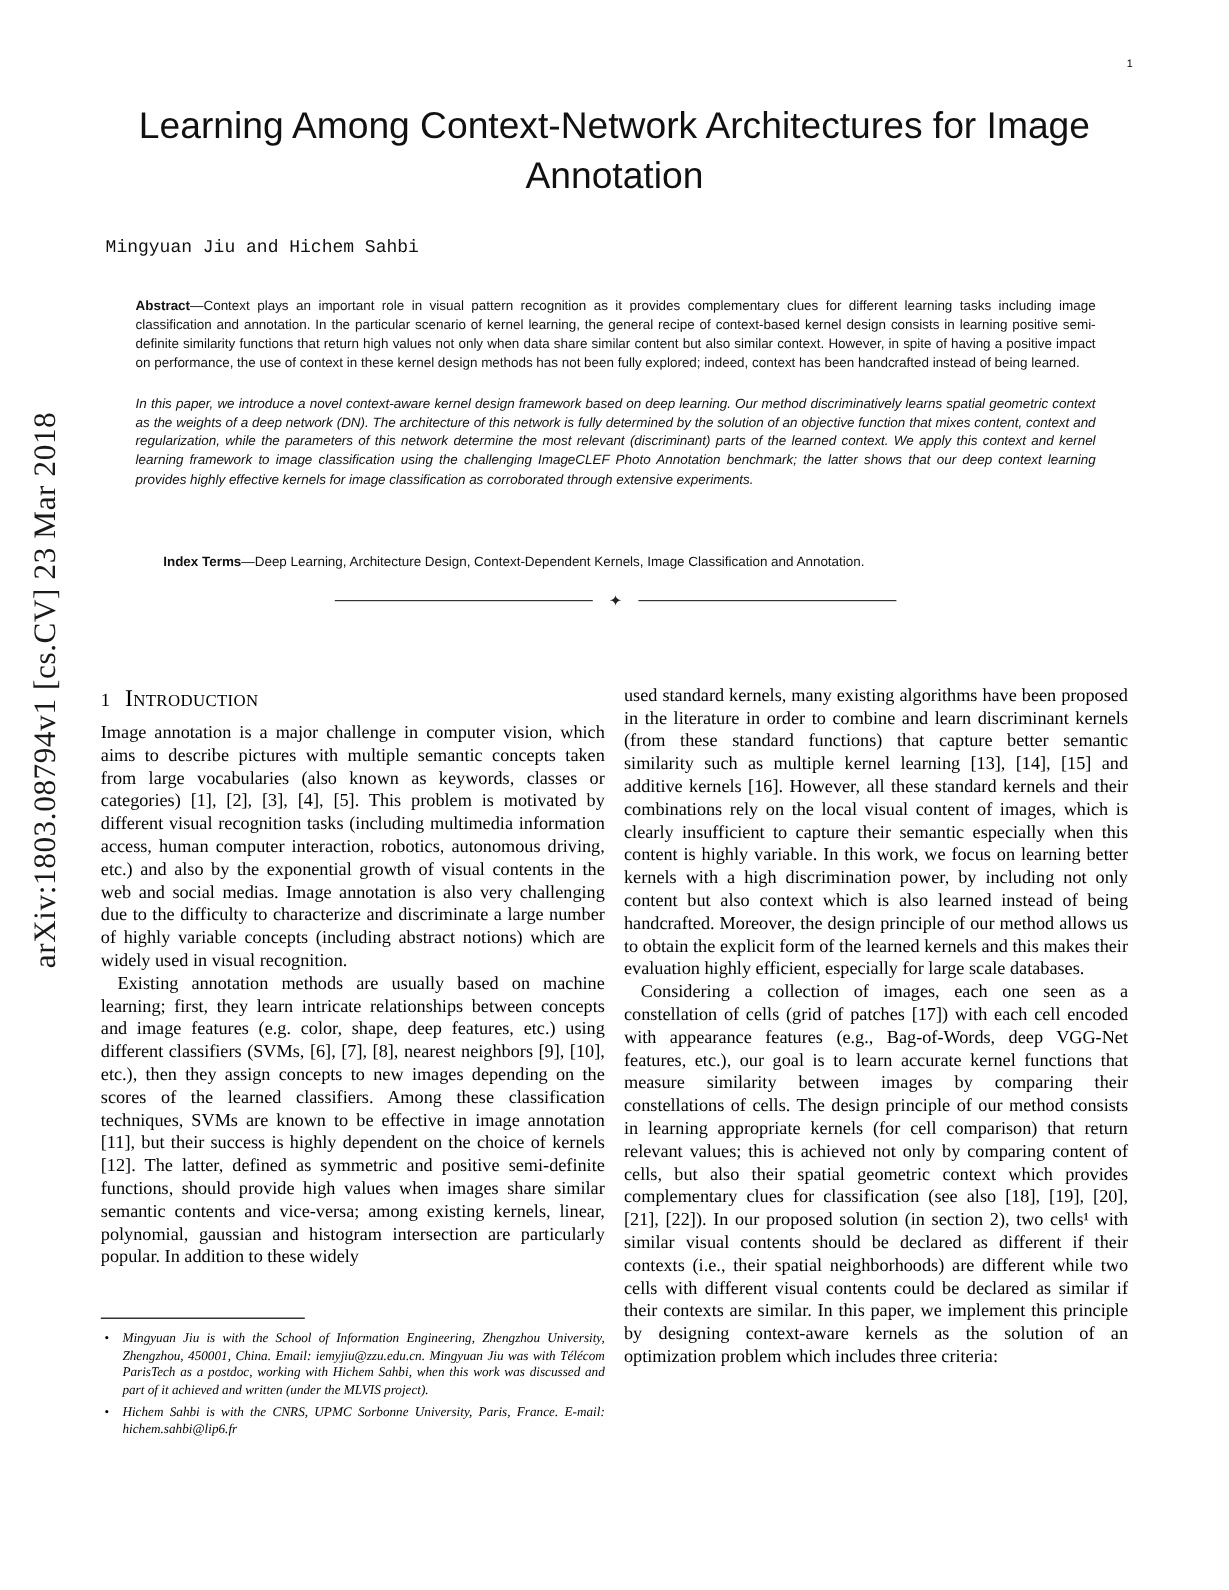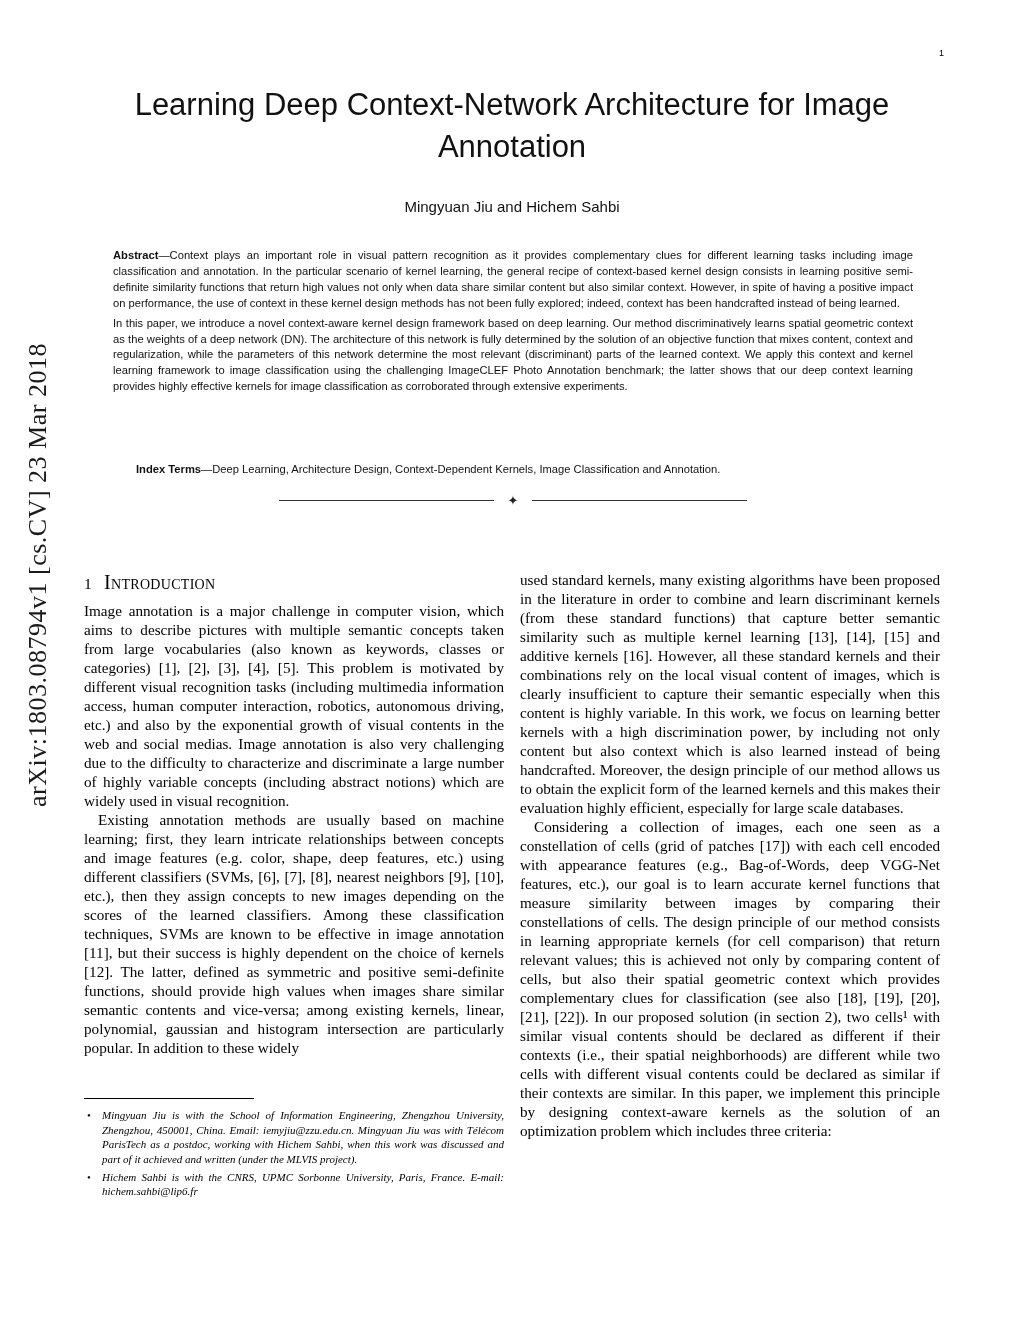--- a/index.html
+++ b/index.html
@@ -59,39 +59,38 @@
     font-weight: 400;
     line-height: 1.35;
     color: #111;
   }
 
   .authors {
     position: absolute;
     left: 88px;
     top: 198px;
     width: 848px;
-    text-align: center;
-    font-family: Liberation Sans, sans-serif;
+    font-family: Liberation Mono, monospace;
     font-size: 15px;
     color: #111;
   }
 
   .abstract-block {
     position: absolute;
     left: 113px;
     top: 248px;
     width: 800px;
     font-family: "Liberation Sans", sans-serif;
     font-size: 11.2px;
     line-height: 1.42;
     text-align: justify;
     color: #111;
   }
   .abstract-block p { margin: 0 0 0 0; }
-  .abstract-block p + p { margin-top: 4px; }
+  .abstract-block p + p { margin-top: 18px; font-style: italic; }
   .abstract-lead { font-weight: bold; }
 
   .index-terms {
     position: absolute;
     left: 113px;
     top: 462px;
     width: 800px;
     font-family: "Liberation Sans", sans-serif;
     font-size: 11.2px;
     line-height: 1.42;
@@ -201,21 +200,21 @@
 </style>
 </head>
 <body>
 
 <div class="page">
 
   <div class="arxiv-stamp">arXiv:1803.08794v1  [cs.CV]  23 Mar 2018</div>
 
   <div class="page-number">1</div>
 
-  <div class="title">Learning Deep Context-Network Architecture for Image Annotation</div>
+  <div class="title">Learning Among Context-Network Architectures for Image Annotation</div>
 
   <div class="authors">Mingyuan Jiu and Hichem Sahbi</div>
 
   <div class="abstract-block">
     <p><span class="abstract-lead">Abstract</span><span>—Context plays an important role in visual pattern recognition as it provides complementary clues for different learning tasks including image classification and annotation. In the particular scenario of kernel learning, the general recipe of context-based kernel design consists in learning positive semi-definite similarity functions that return high values not only when data share similar content but also similar context. However, in spite of having a positive impact on performance, the use of context in these kernel design methods has not been fully explored; indeed, context has been handcrafted instead of being learned.</span></p>
     <p>In this paper, we introduce a novel context-aware kernel design framework based on deep learning. Our method discriminatively learns spatial geometric context as the weights of a deep network (DN). The architecture of this network is fully determined by the solution of an objective function that mixes content, context and regularization, while the parameters of this network determine the most relevant (discriminant) parts of the learned context. We apply this context and kernel learning framework to image classification using the challenging ImageCLEF Photo Annotation benchmark; the latter shows that our deep context learning provides highly effective kernels for image classification as corroborated through extensive experiments.</p>
   </div>
 
   <div class="index-terms">
     <b>Index Terms</b><span>—Deep Learning, Architecture Design, Context-Dependent Kernels, Image Classification and Annotation.</span>

